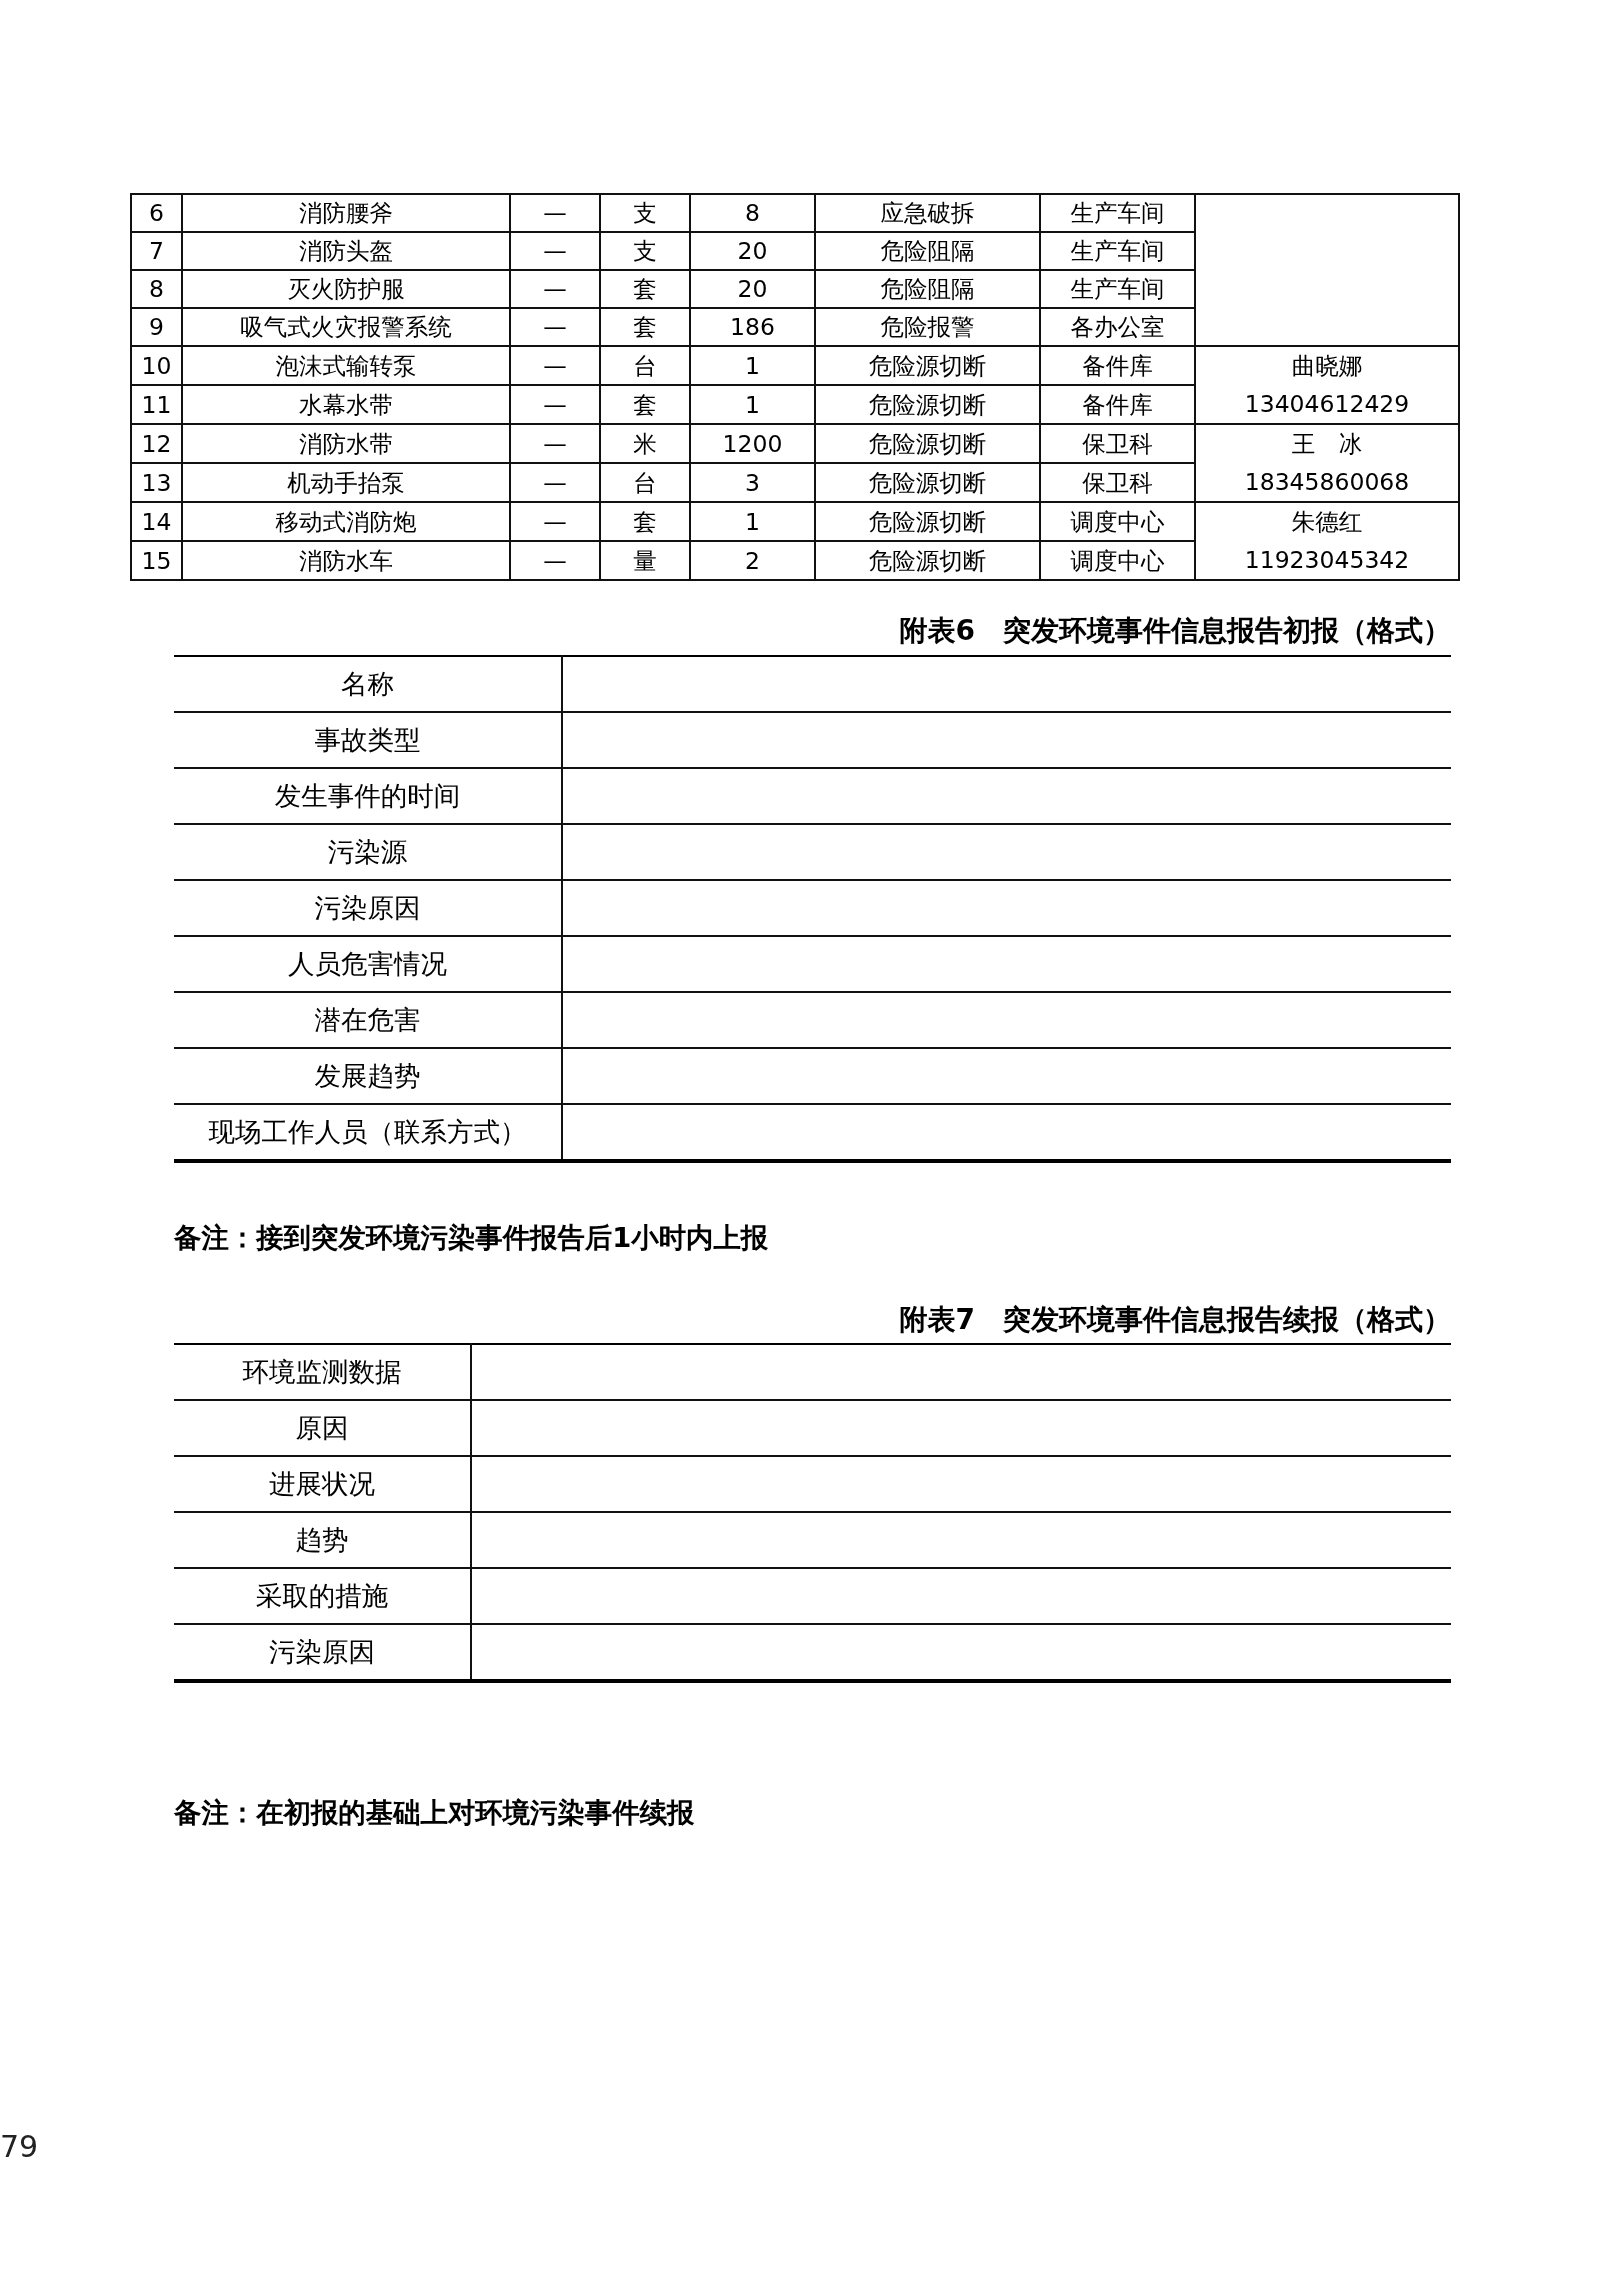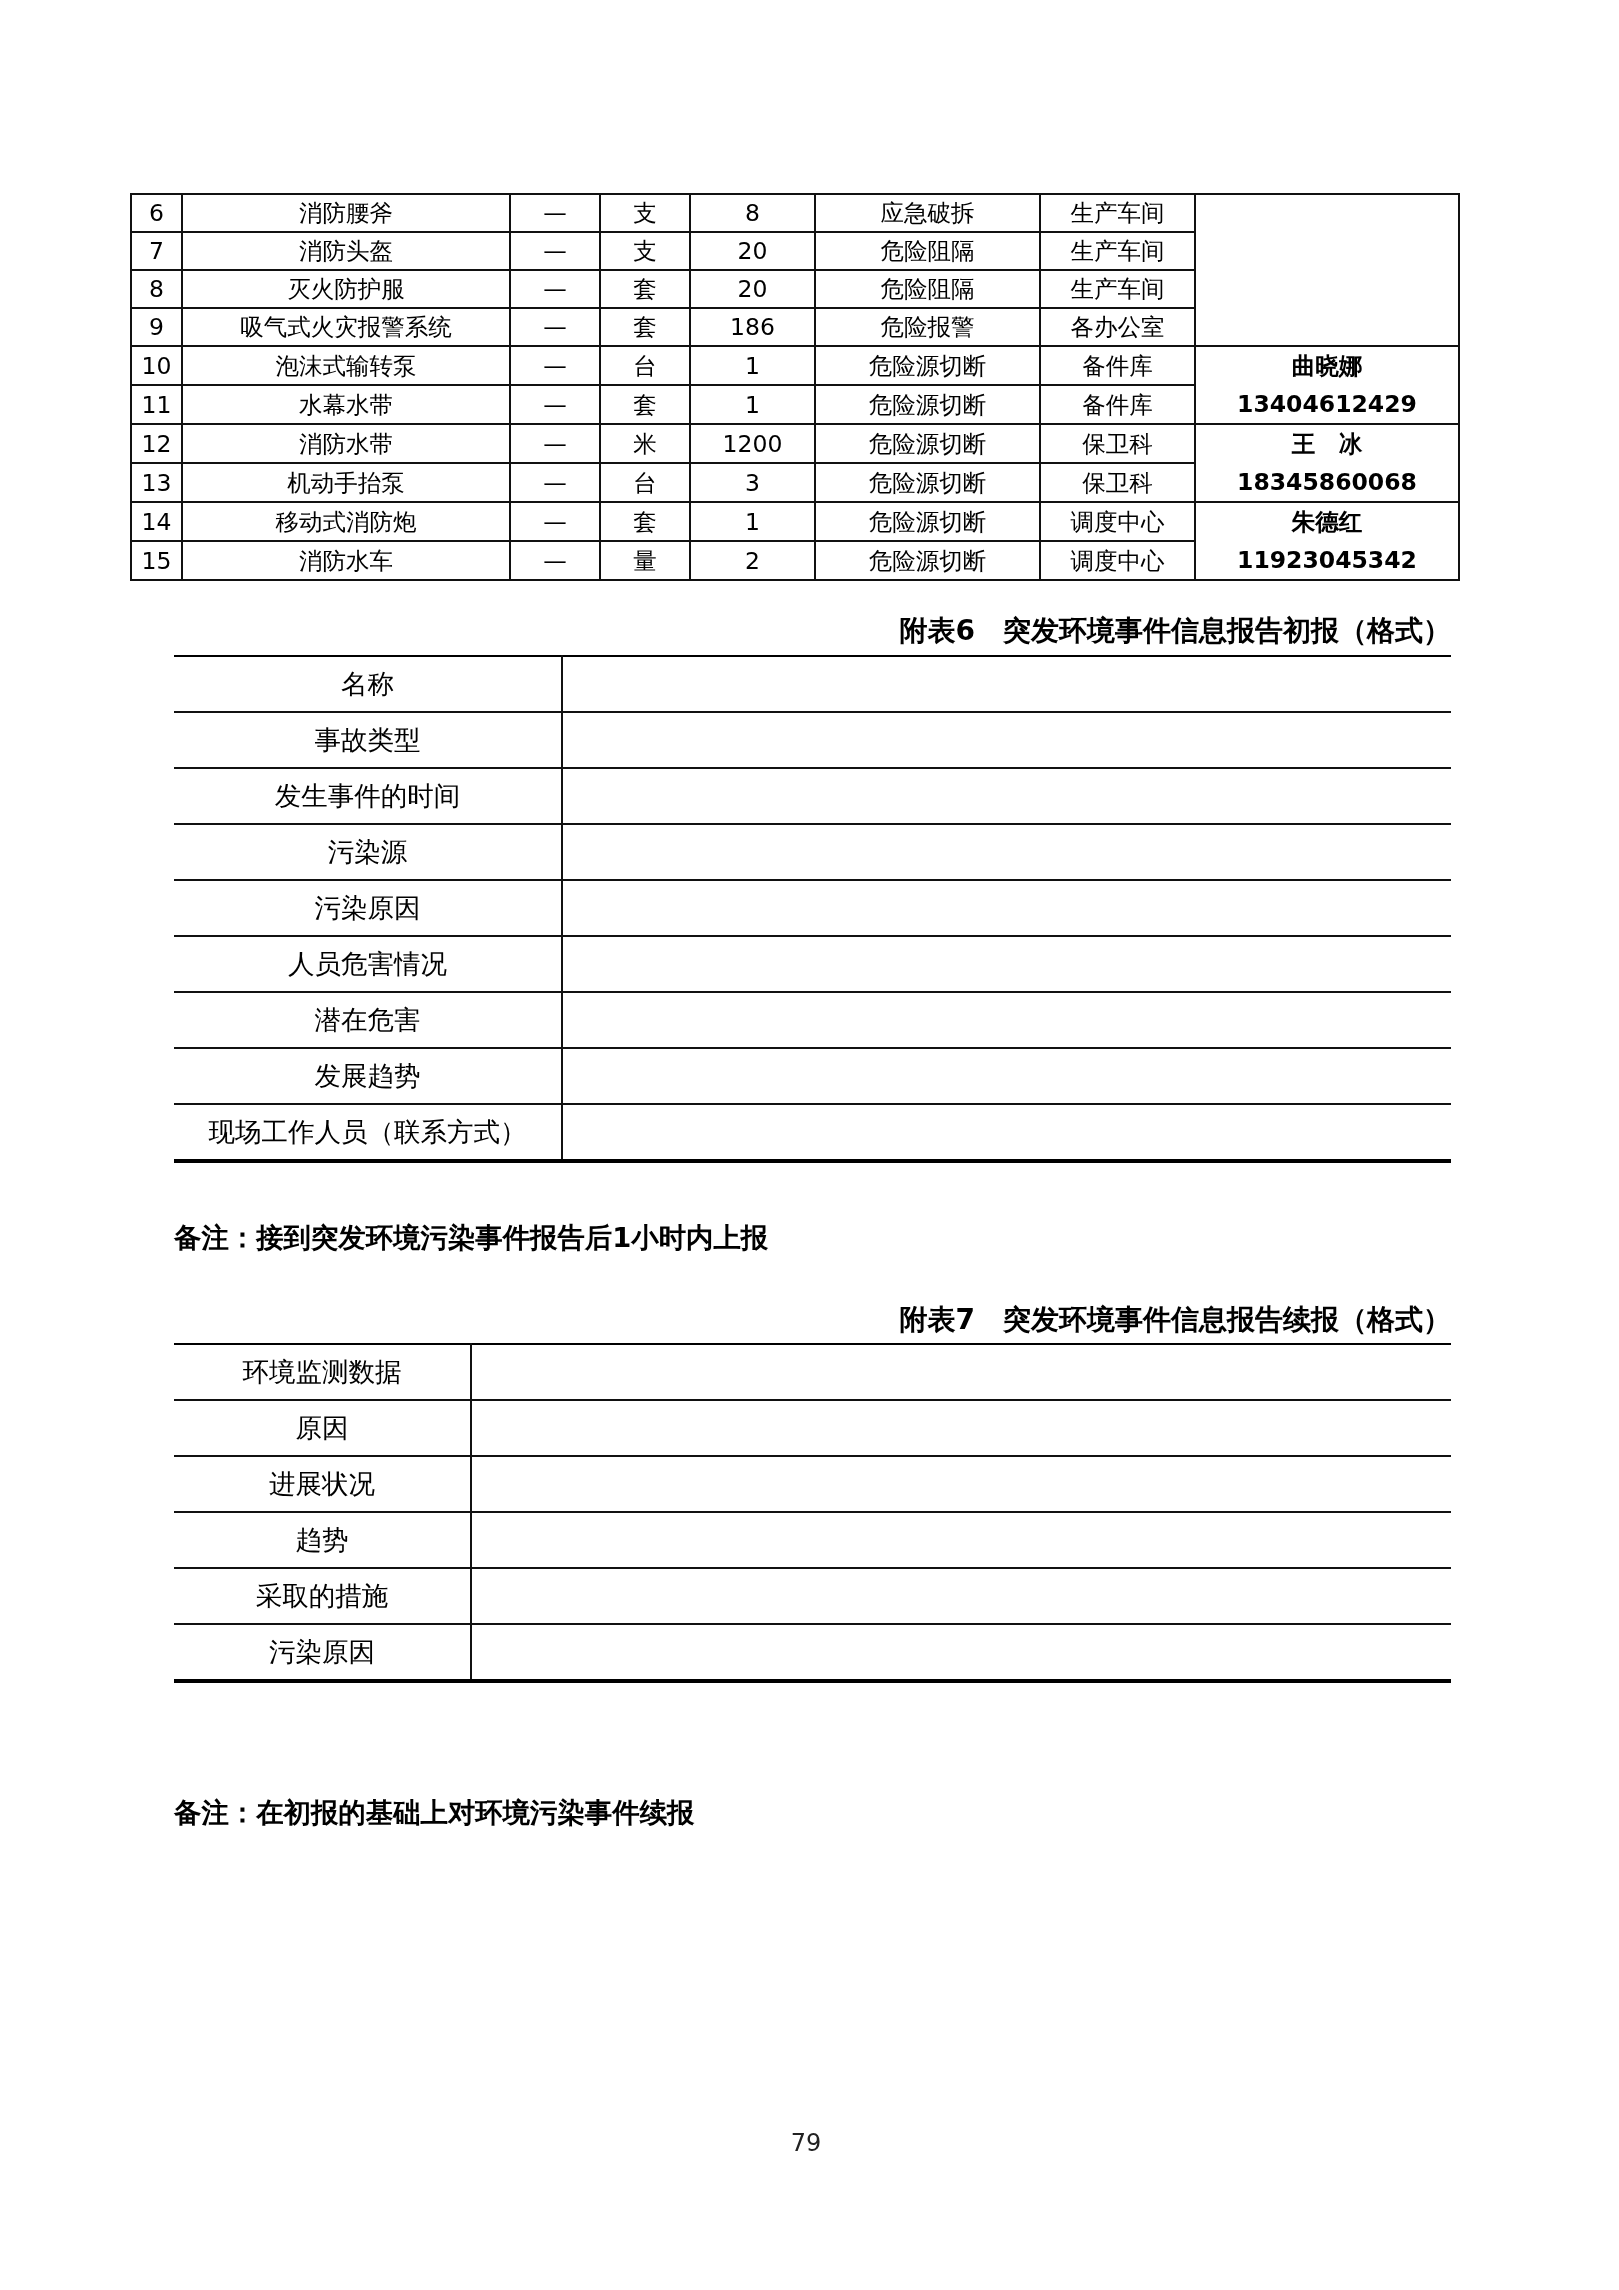--- a/index.html
+++ b/index.html
@@ -8,21 +8,21 @@
     font-family:"DejaVu Sans", sans-serif;color:#000;
   }
   
   table{border-collapse:collapse;table-layout:fixed;}
   .equip{position:absolute;left:130px;top:193px;width:1329px;}
   .equip td{
     border:2px solid #111;text-align:center;vertical-align:middle;
     font-size:23.5px;height:36px;padding:0;white-space:nowrap;overflow:hidden;
   }
   .equip .contact{font-size:23.5px;}
-  .contact-line{line-height:38px;height:38px;font-weight:bold;}
+  .contact-line{line-height:38px;height:38px;}
   
   .form{position:absolute;left:174px;width:1277px;
         border-top:2.9px solid #000;border-bottom:4.9px solid #000;}
   .form td{
     border-bottom:2px solid #111;height:54px;padding:0;
     font-size:26.5px;text-align:center;vertical-align:middle;white-space:nowrap;
   }
   .form .lbl{border-right:2px solid #111;}
   .form6{top:655px;}
   .form6 .lbl{width:387px;}
@@ -33,22 +33,22 @@
     font-size:28px;font-weight:bold;line-height:31px;
   }
   .title6{top:615px;}
   .title7{top:1304px;}
   .note{
     position:absolute;left:174px;font-size:27.4px;font-weight:bold;line-height:33px;
   }
   .note6{top:1221px;}
   .note7{top:1796px;}
   .page-number{
-    position:absolute;top:2129px;left:0;width:1612px;text-align:center;
-    font-size:24px;color:#222;
+    position:absolute;top:2129px;left:0;width:1612px;text-align:left;
+    font-size:30px;color:#222;
   }
 </style>
 </head>
 <body>
 
 <table class="equip">
   <colgroup>
     <col style="width:51px">
       <col style="width:328px">
       <col style="width:90px">

